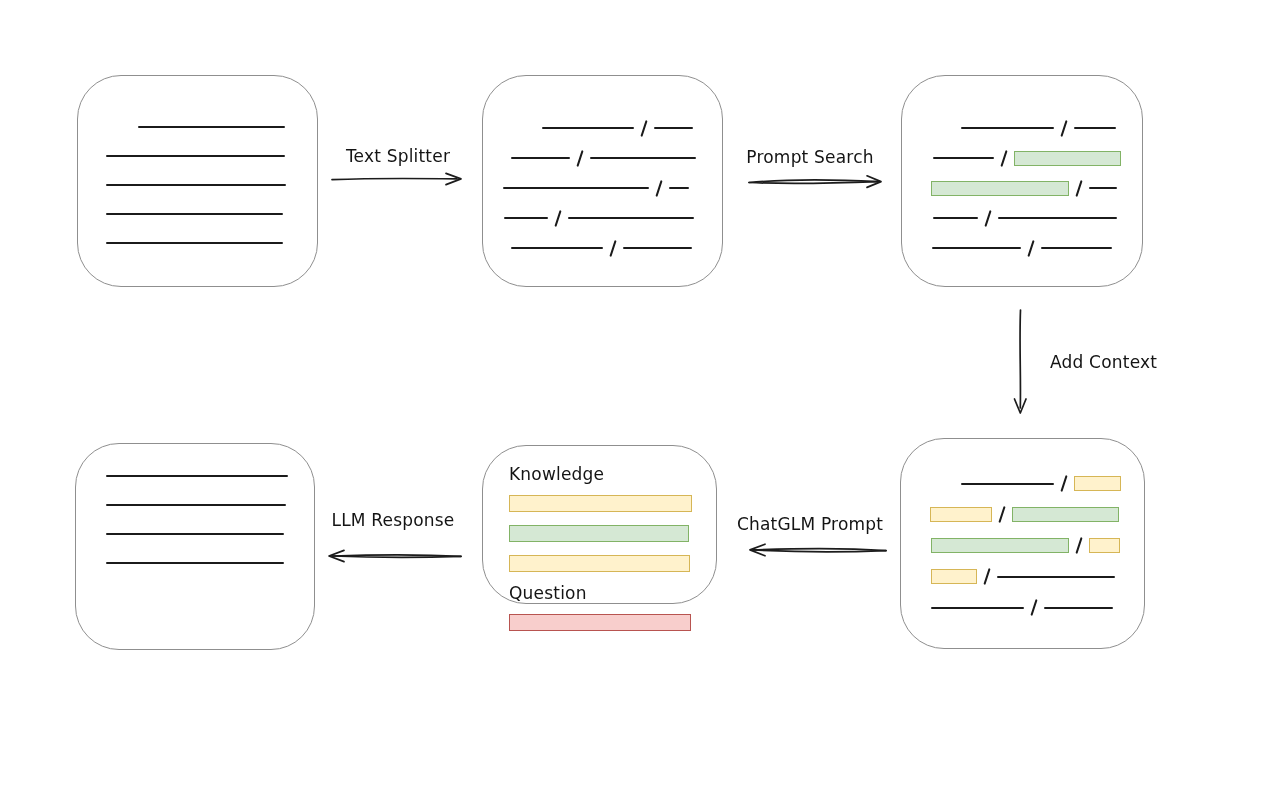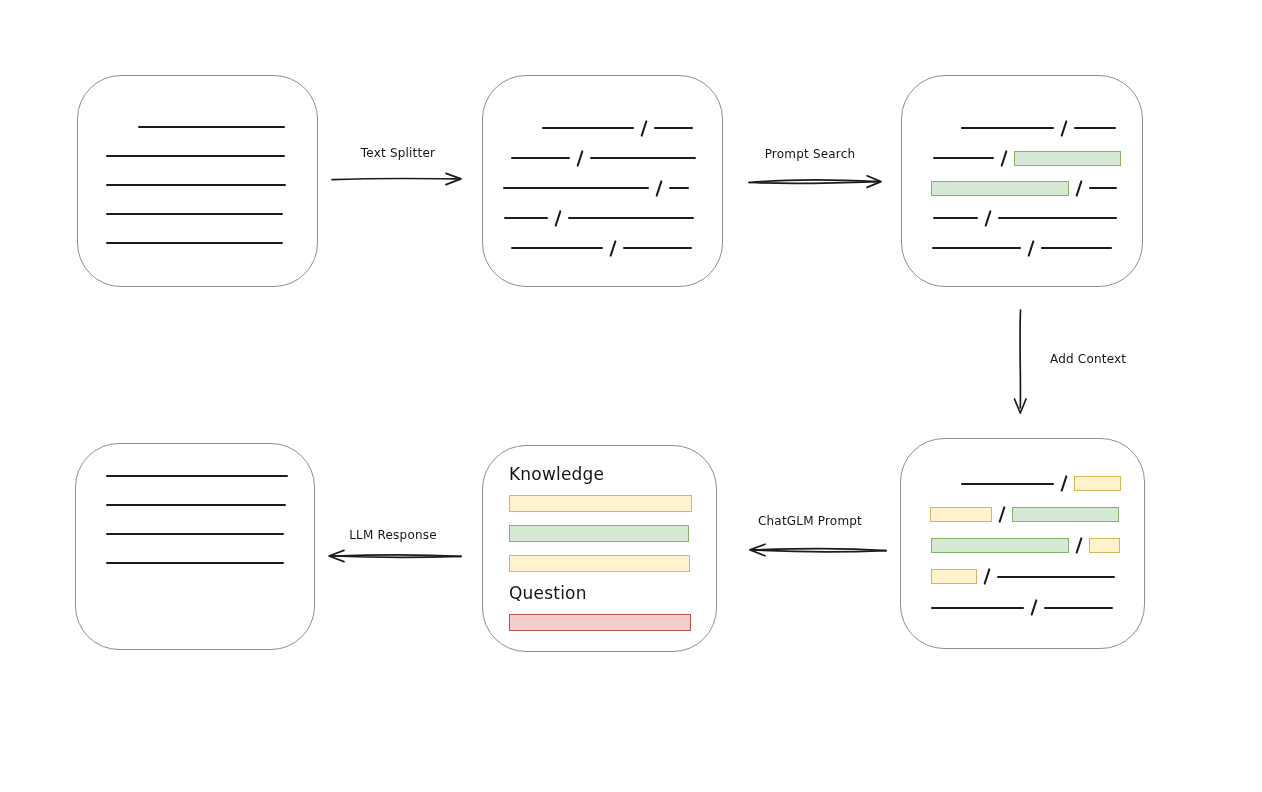--- a/index.html
+++ b/index.html
@@ -9,55 +9,55 @@
   }
   
   .node{
     position:absolute;border:1.6px solid #8f8f8f;border-radius:44px;
     background:#ffffff;box-sizing:border-box;
   }
   .b1{left:77px;top:75px;width:241px;height:212px;padding:36px 0 0 28px;}
   .b2{left:482px;top:75px;width:241px;height:212px;padding:37px 0 0 20px;}
   .b3{left:901px;top:75px;width:242px;height:212px;padding:37px 0 0 20px;}
   .b4{left:900px;top:438px;width:245px;height:211px;padding:29px 0 0 20px;}
-  .b5{left:482px;top:445px;width:235px;height:207px;padding:13px 0 0 26px;}
+  .b5{left:482px;top:445px;width:235px;height:159px;padding:13px 0 0 26px;}
   .b6{left:75px;top:443px;width:240px;height:207px;padding:17px 0 0 30px;}
   .row{display:flex;align-items:center;box-sizing:border-box;}
   .b1 .row{height:29px;}
   .b2 .row,.b3 .row{height:30px;}
   .b4 .row{height:31px;}
   .b5 .row{height:30px;}
   .b6 .row{height:29px;}
   .b6 .row.label-row{height:30px;margin-bottom:14px;}
   .b5 .row.label-row{height:29px;}
   .seg-line{display:inline-block;height:2px;background:var(--ink);border-radius:1px;}
   .seg-slash{display:inline-block;width:2.2px;height:17px;background:var(--ink);
     border-radius:1px;margin:0 9px;transform:rotate(18deg);}
   .seg-chunk{display:inline-block;height:15px;box-sizing:border-box;border:1.6px solid;}
   .seg-chunk.green{background:var(--green-fill);border-color:var(--green-border);}
   .seg-chunk.yellow{background:var(--yellow-fill);border-color:var(--yellow-border);}
   .seg-chunk.red{background:var(--red-fill);border-color:var(--red-border);}
   .b5 .seg-chunk{height:17px;}
   .seg-label{font-size:17px;font-weight:500;color:#141414;letter-spacing:.2px;}
   
   .arrow-label{
-    position:absolute;font-size:12px;font-weight:500;color:#141414;
+    position:absolute;font-size:17px;font-weight:500;color:#141414;
     text-align:center;white-space:nowrap;letter-spacing:.2px;
   }
   .arrow-svg{position:absolute;}
   .arrow-svg path{fill:none;stroke:#1c1c1c;stroke-width:1.7;stroke-linecap:round;stroke-linejoin:round;}
   .lbl-text-splitter{left:332px;top:146px;width:132px;}
   .svg-text-splitter{left:330px;top:170px;}
   .lbl-vector-search{left:744px;top:147px;width:132px;}
   .svg-vector-search{left:746px;top:172px;}
   .lbl-add-context{left:1034px;top:352px;width:130px;text-align:left;margin-left:16px;}
   .svg-add-context{left:1010px;top:308px;}
   .lbl-generate-prompt{left:732px;top:514px;width:156px;}
   .svg-generate-prompt{left:738px;top:541px;}
-  .lbl-llm-response{left:328px;top:528px;width:130px;}
+  .lbl-llm-response{left:328px;top:510px;width:130px;}
   .svg-llm-response{left:318px;top:547px;}
   
   .caption{
     position:absolute;left:745px;top:680px;width:460px;text-align:center;
     font-size:19px;font-weight:500;color:#161616;letter-spacing:.2px;white-space:nowrap;
   }
 </style>
 </head>
 <body>
 

